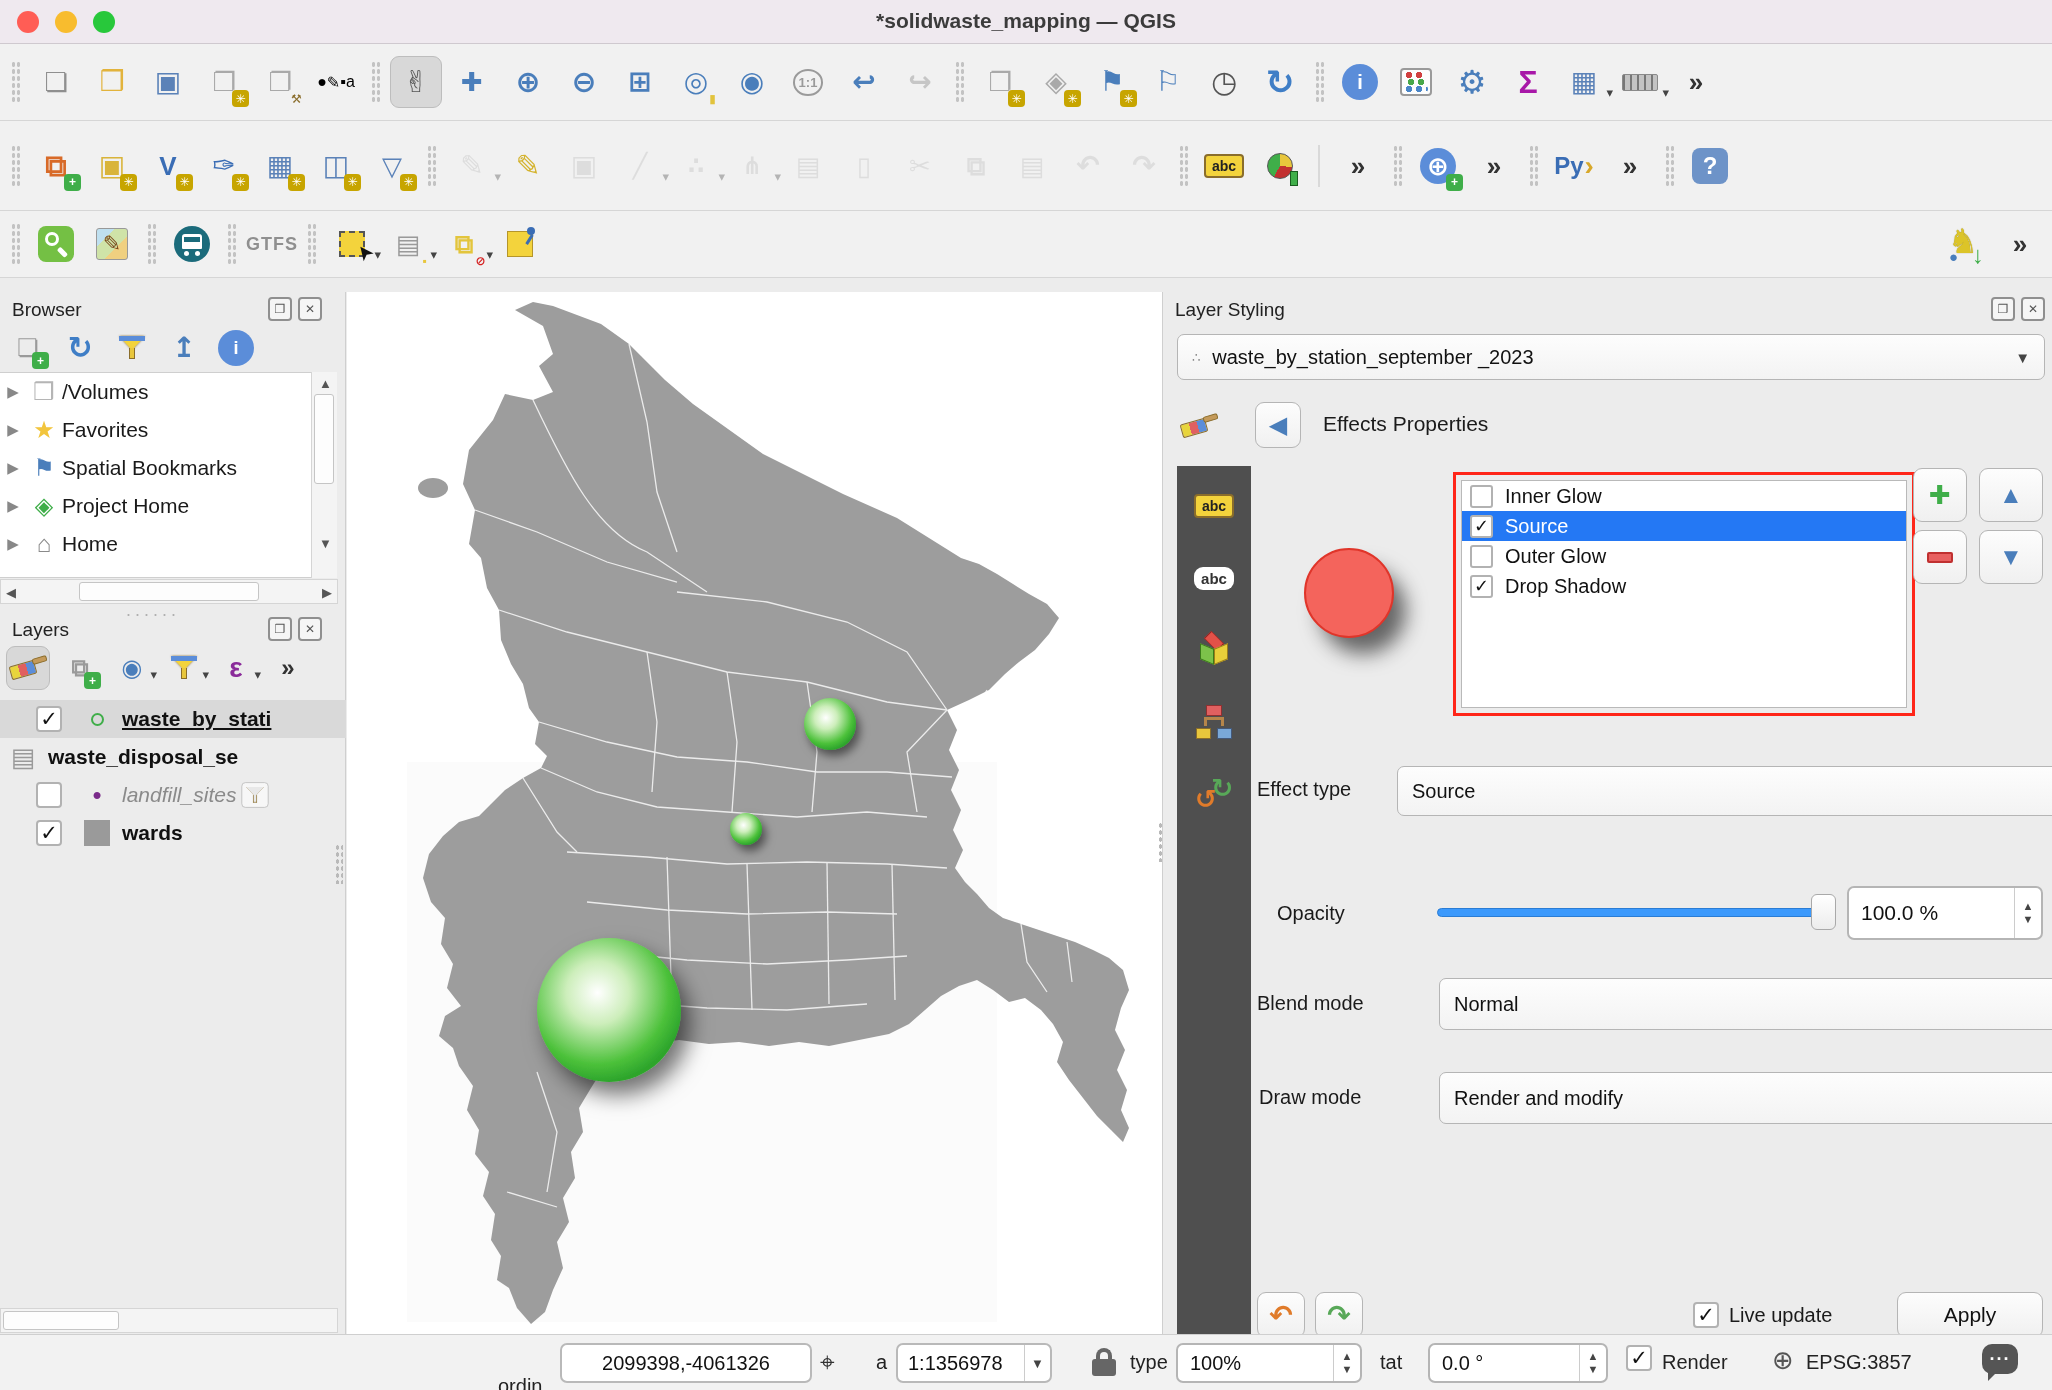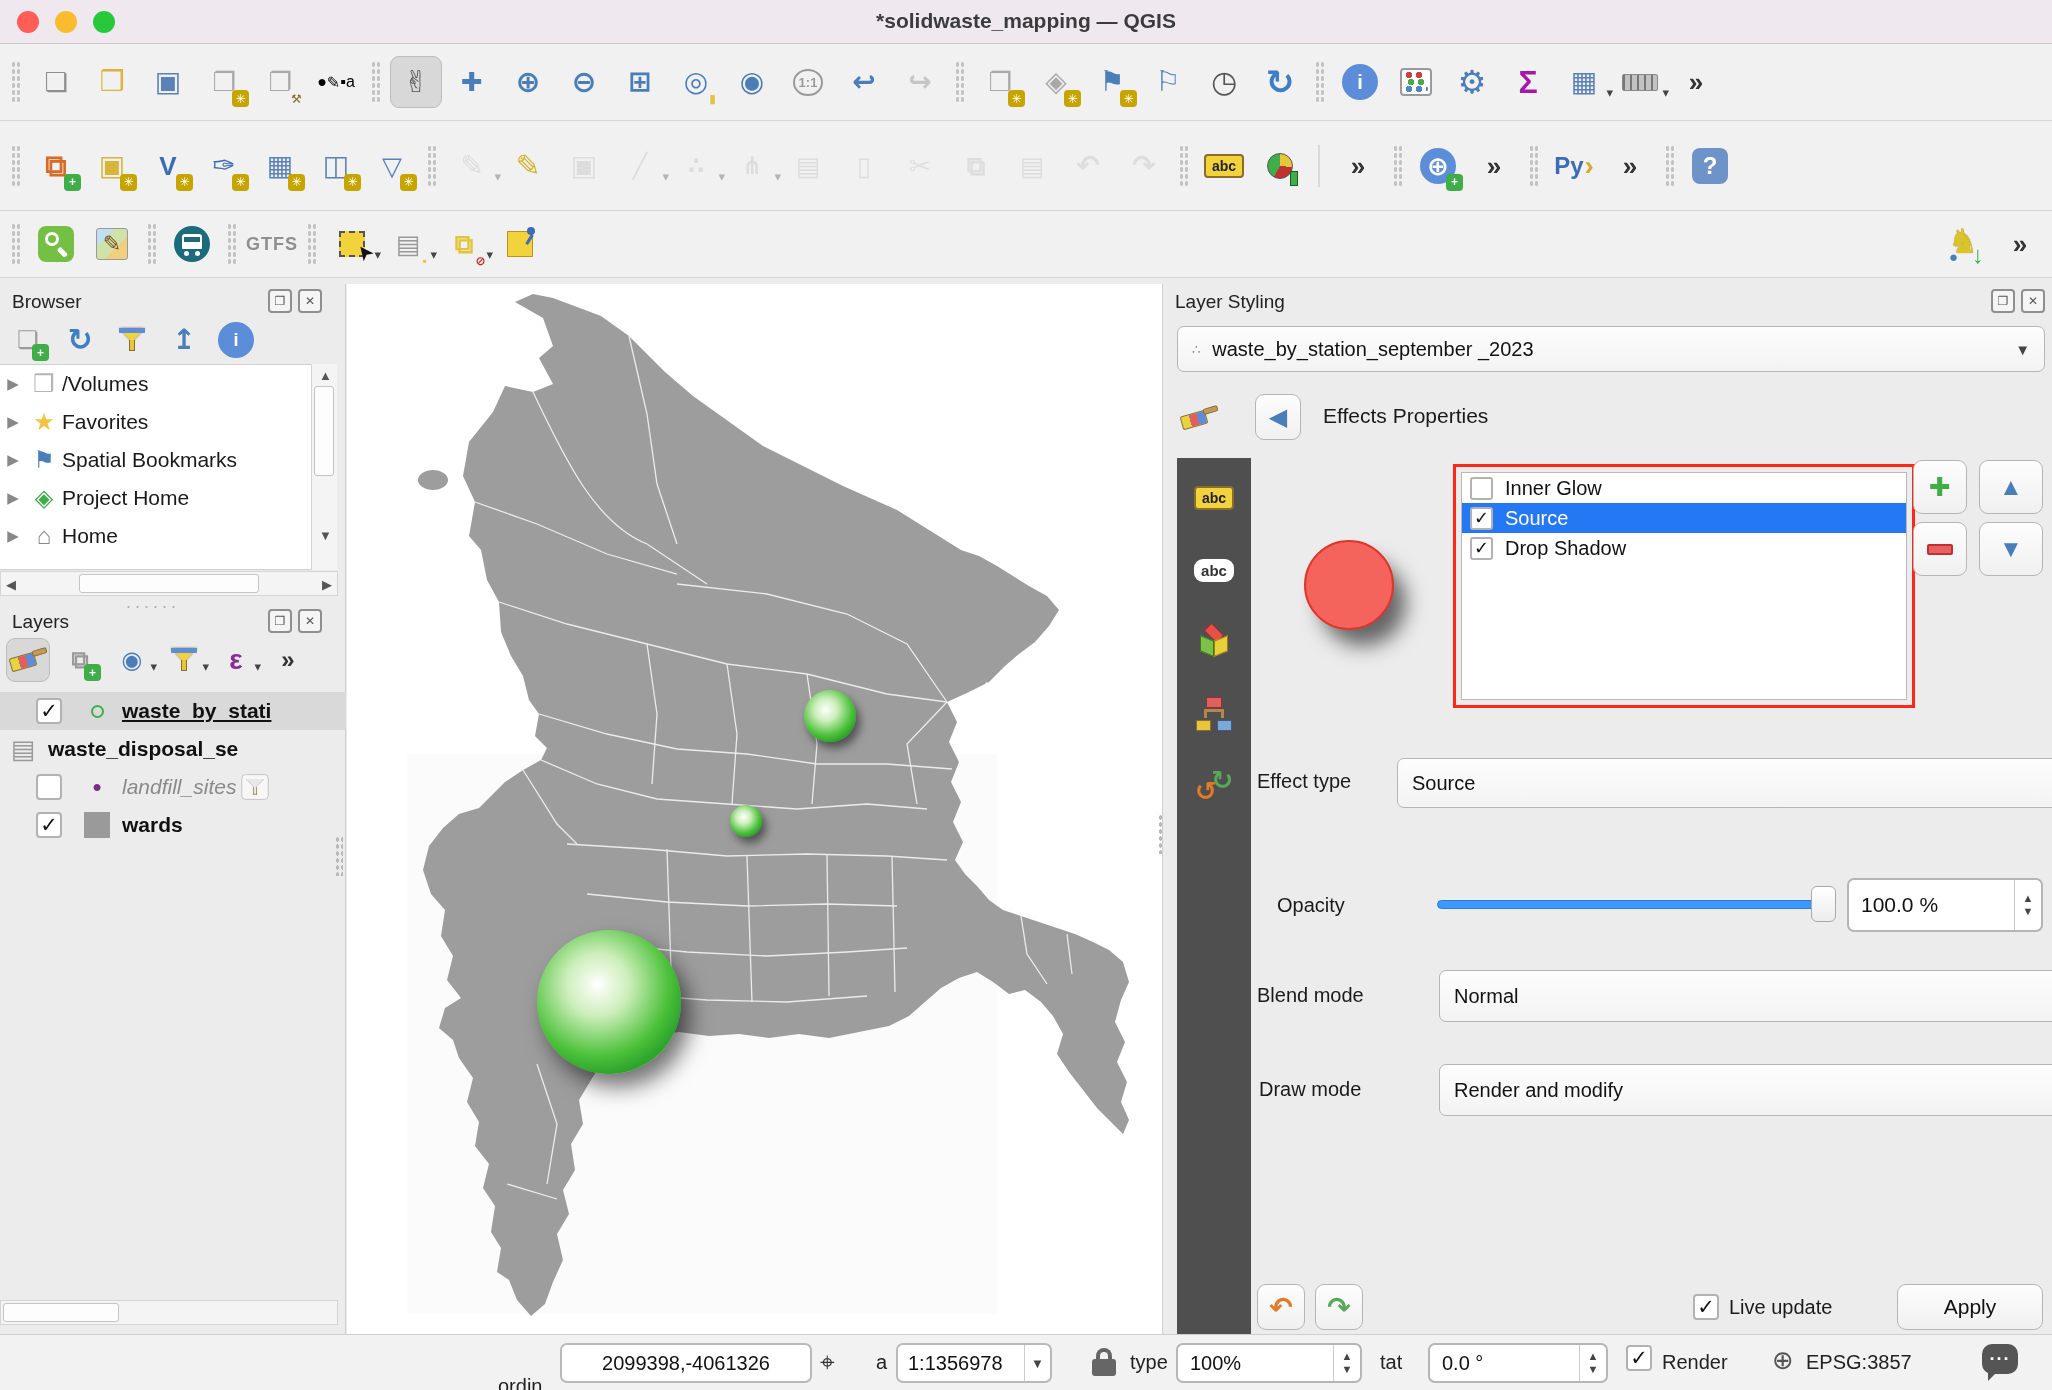--- a/index.html
+++ b/index.html
@@ -70,21 +70,21 @@
   .py-b{color:#3a6db5;font-size:24px;font-weight:bold;}
   .py-y{color:#d8a82a;font-size:28px;font-weight:bold;margin-left:1px;}
   .fun{position:relative;width:26px;height:25px;}
   .fun-t{position:absolute;left:0;top:0;width:0;height:0;border-left:13px solid transparent;border-right:13px solid transparent;border-top:14px solid #f3d33c;filter:drop-shadow(0 0 1px #8a6d2b);}
   .fun-s{position:absolute;left:10px;top:12px;width:6px;height:11px;background:#e8c63c;border:1px solid #8a6d2b;border-top:none;}
   .fun-b{position:absolute;left:0;top:0;width:26px;height:5px;background:#5b8dd9;}
   .brw{position:relative;width:40px;height:36px;}
   .br-head{position:absolute;left:2px;top:13px;width:26px;height:14px;border-radius:2px;background:linear-gradient(90deg,#e8d43c 0 34%,#e06060 34% 67%,#5b8dd9 67%);transform:rotate(-16deg);border:1px solid #8a6d2b;}
   .br-handle{position:absolute;right:1px;top:7px;width:15px;height:6px;background:#c49a5a;transform:rotate(-16deg);border-radius:2px;border:1px solid #8a6d2b;}
   
-  #main{position:absolute;left:0;top:284px;width:1807px;height:1056px;}
+  #main{position:absolute;left:0;top:292px;width:1807px;height:1056px;}
   #leftcol{position:absolute;left:0;top:0;width:346px;height:1056px;background:#ececec;border-right:1px solid #cfcfcf;}
   .phead{position:absolute;left:0;right:0;height:32px;}
   .phead .pt{position:absolute;left:12px;top:5px;font-size:19px;color:#222;}
   .hbtn{position:absolute;top:3px;width:24px;height:24px;border:2px solid #8f8f8f;border-radius:4px;background:#f5f5f5;display:flex;align-items:center;justify-content:center;font-size:12px;color:#555;}
   .ptools{position:absolute;display:flex;align-items:center;gap:4px;}
   .ptools .tbb{width:44px;height:44px;}
   .tree{position:absolute;left:0;top:80px;width:312px;height:206px;background:#fff;border-top:1px solid #cfcfcf;border-bottom:1px solid #cfcfcf;overflow:hidden;}
   .tr-row{display:flex;align-items:center;height:38px;white-space:nowrap;}
   .tri{width:26px;text-align:center;color:#888;font-size:15px;}
   .tr-ic{width:36px;text-align:center;font-size:24px;}
@@ -854,20 +854,24 @@
       <div class="efflist-in" id="effects-list">
           <div class="eff-row">
             <span class="cb small"></span>
             <span>Inner Glow</span>
           </div>
           <div class="eff-row sel">
             <span class="cb small">✓</span>
             <span>Source</span>
           </div>
           <div class="eff-row">
+            <span class="cb small"></span>
+            <span>Outer Glow</span>
+          </div>
+          <div class="eff-row">
             <span class="cb small">✓</span>
             <span>Drop Shadow</span>
           </div>
         </div>
     </div>
     <div class="btnsq" style="left:750px;top:176px;width:54px;height:54px;">
         <span style="color:#3fae49;font-size:26px;font-weight:bold;">✚</span>
       </div>
     <div class="btnsq" style="left:750px;top:238px;width:54px;height:54px;">
         <span style="display:inline-block;width:26px;height:11px;background:#e86060;border:2px solid #c03030;border-radius:2px;"></span>

